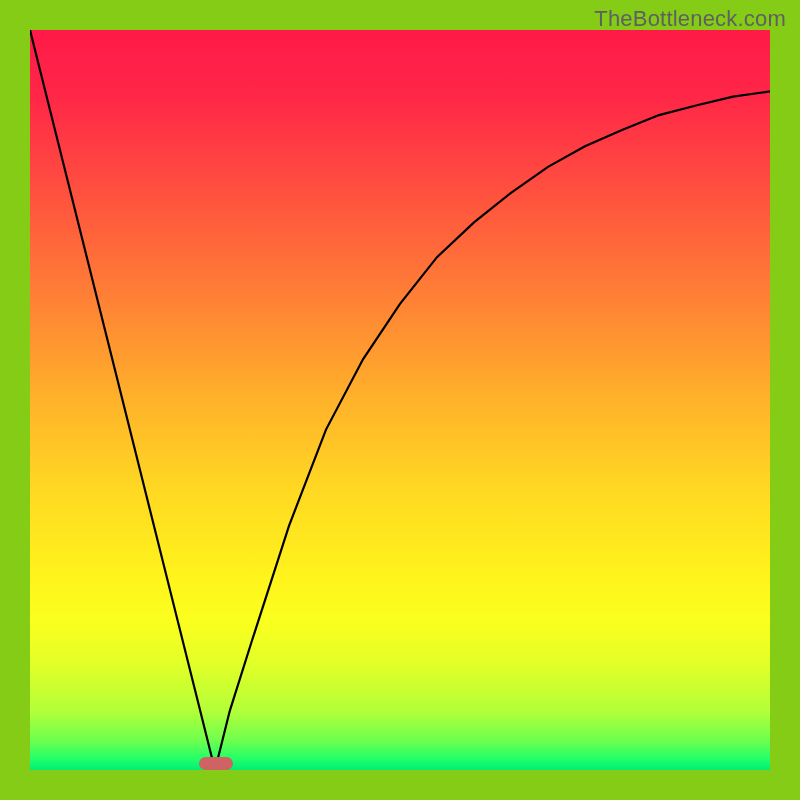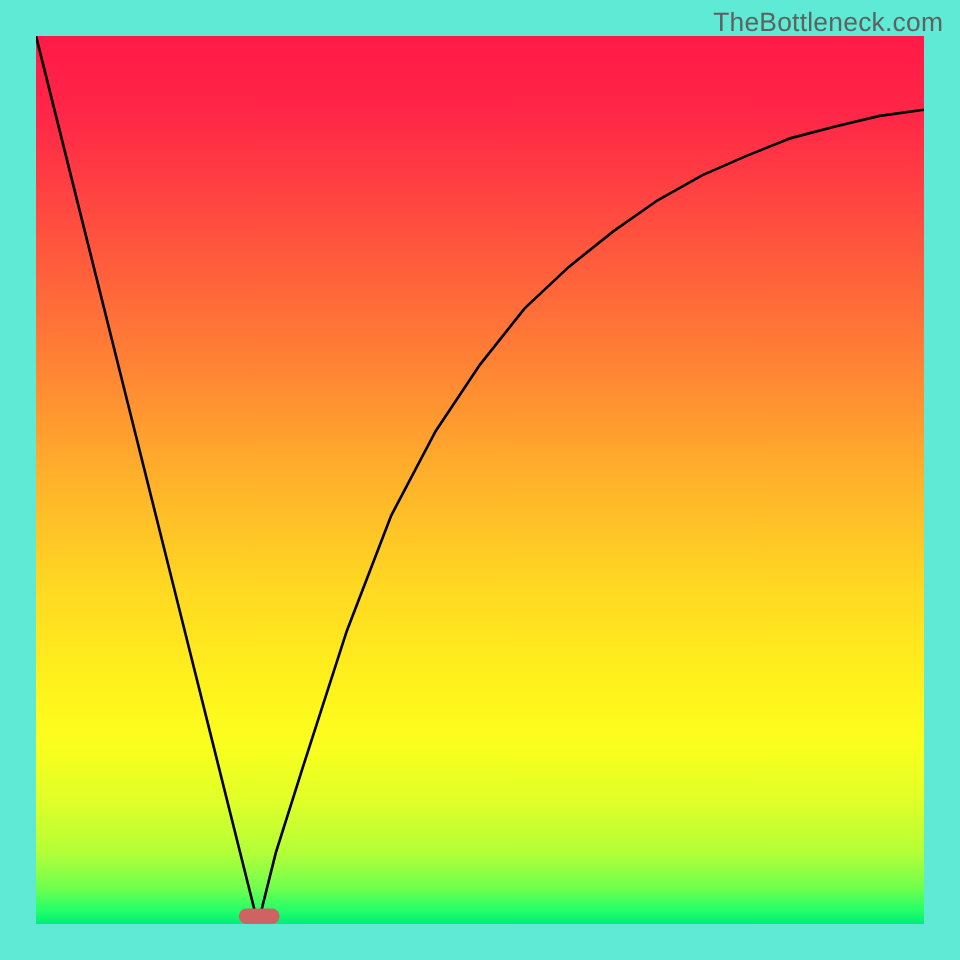--- a/index.html
+++ b/index.html
@@ -7,21 +7,21 @@
     padding: 0;
     background: #ffffff;
     width: 800px;
     height: 800px;
     overflow: hidden;
   }
   .outer {
     width: 800px;
     height: 800px;
     position: relative;
-    background: #5eead4;
+    background: #84cc16;
   }
   .watermark {
     position: absolute;
     top: 6px;
     right: 14px;
     color: #606060;
     font-family: Arial, Helvetica, sans-serif;
     font-size: 22px;
     font-weight: 500;
     letter-spacing: 0.2px;

